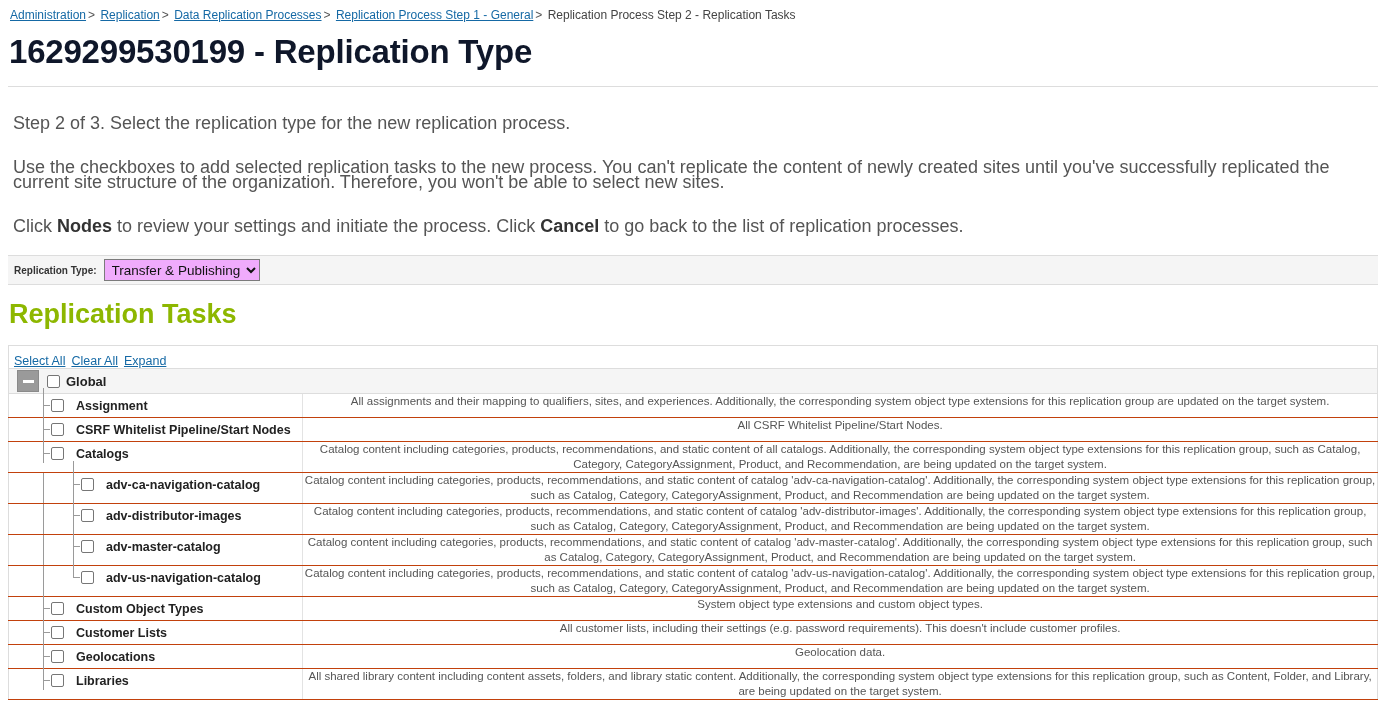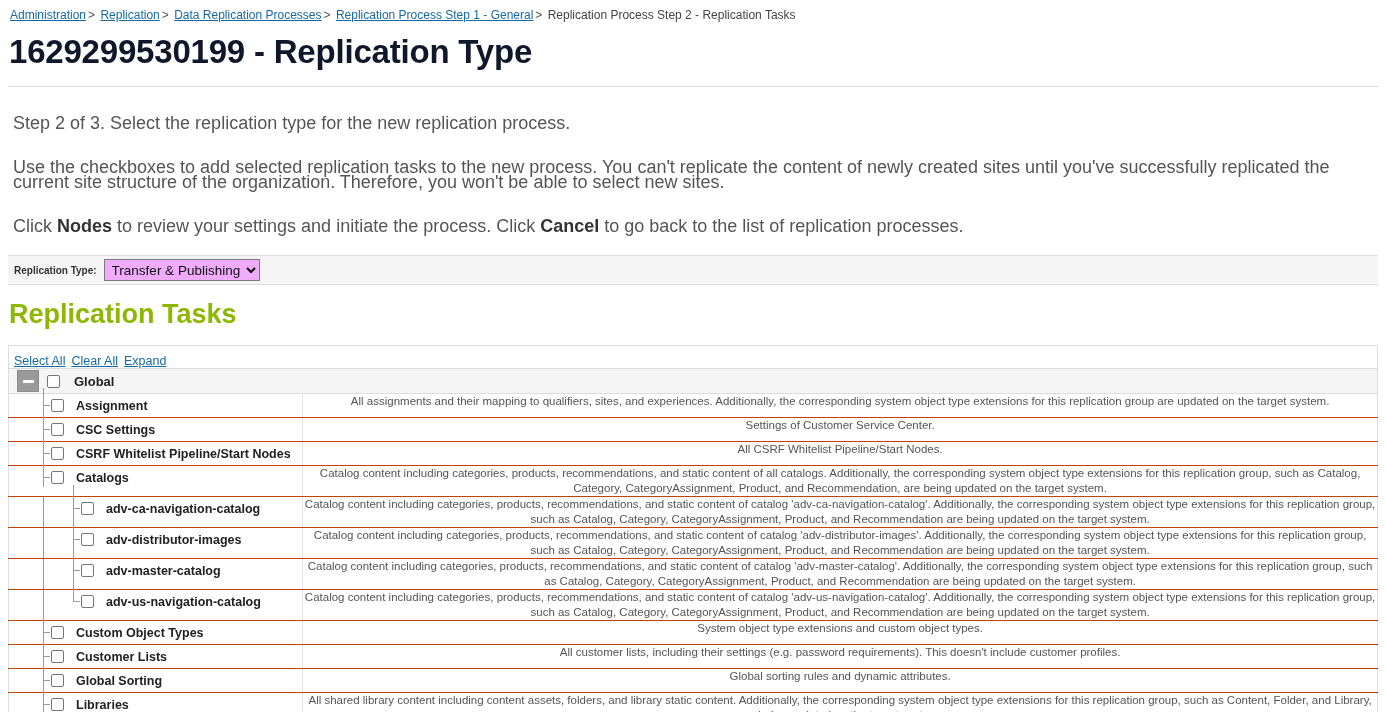--- a/index.html
+++ b/index.html
@@ -146,21 +146,21 @@
     background: #ffffff;
     border-radius: 2px;
     flex: 0 0 auto;
     cursor: pointer;
   }
   .grp-cell .cb { margin-left: 8px; }
   .grp-label {
     font-size: 13px;
     font-weight: bold;
     color: #222222;
-    margin-left: 14px;
+    margin-left: 6px;
   }
 
   
   .item-row td { border-bottom: 1px solid #c2410c; text-align: center; }
   .name-cell {
     border-right: 1px solid #e3e3e3;
     position: relative;
     padding: 0;
   }
   .name-inner {
@@ -279,31 +279,20 @@
           </div>
         </td>
         <td class="desc-cell">All assignments and their mapping to qualifiers, sites, and experiences. Additionally, the corresponding system object type extensions for this replication group are updated on the target system.</td>
       </tr>
       <tr class="item-row">
         <td class="name-cell">
           <div class="name-inner">
             <span style="width: 28px; flex: 0 0 auto;"></span>
             <span class="elbow"></span>
             <span class="cb"></span>
-            <span class="item-label">CSC Settings</span>
-          </div>
-        </td>
-        <td class="desc-cell">Settings of Customer Service Center.</td>
-      </tr>
-      <tr class="item-row">
-        <td class="name-cell">
-          <div class="name-inner">
-            <span style="width: 28px; flex: 0 0 auto;"></span>
-            <span class="elbow"></span>
-            <span class="cb"></span>
             <span class="item-label">CSRF Whitelist Pipeline/Start Nodes</span>
           </div>
         </td>
         <td class="desc-cell">All CSRF Whitelist Pipeline/Start Nodes.</td>
       </tr>
       <tr class="item-row">
         <td class="name-cell">
           <div class="name-inner">
             <span style="width: 28px; flex: 0 0 auto;"></span>
             <span class="elbow"></span>
@@ -382,24 +371,24 @@
           </div>
         </td>
         <td class="desc-cell">All customer lists, including their settings (e.g. password requirements). This doesn't include customer profiles.</td>
       </tr>
       <tr class="item-row">
         <td class="name-cell">
           <div class="name-inner">
             <span style="width: 28px; flex: 0 0 auto;"></span>
             <span class="elbow"></span>
             <span class="cb"></span>
-            <span class="item-label">Global Sorting</span>
-          </div>
-        </td>
-        <td class="desc-cell">Global sorting rules and dynamic attributes.</td>
+            <span class="item-label">Geolocations</span>
+          </div>
+        </td>
+        <td class="desc-cell">Geolocation data.</td>
       </tr>
       <tr class="item-row">
         <td class="name-cell">
           <div class="name-inner">
             <span style="width: 28px; flex: 0 0 auto;"></span>
             <span class="elbow"></span>
             <span class="cb"></span>
             <span class="item-label">Libraries</span>
           </div>
         </td>

